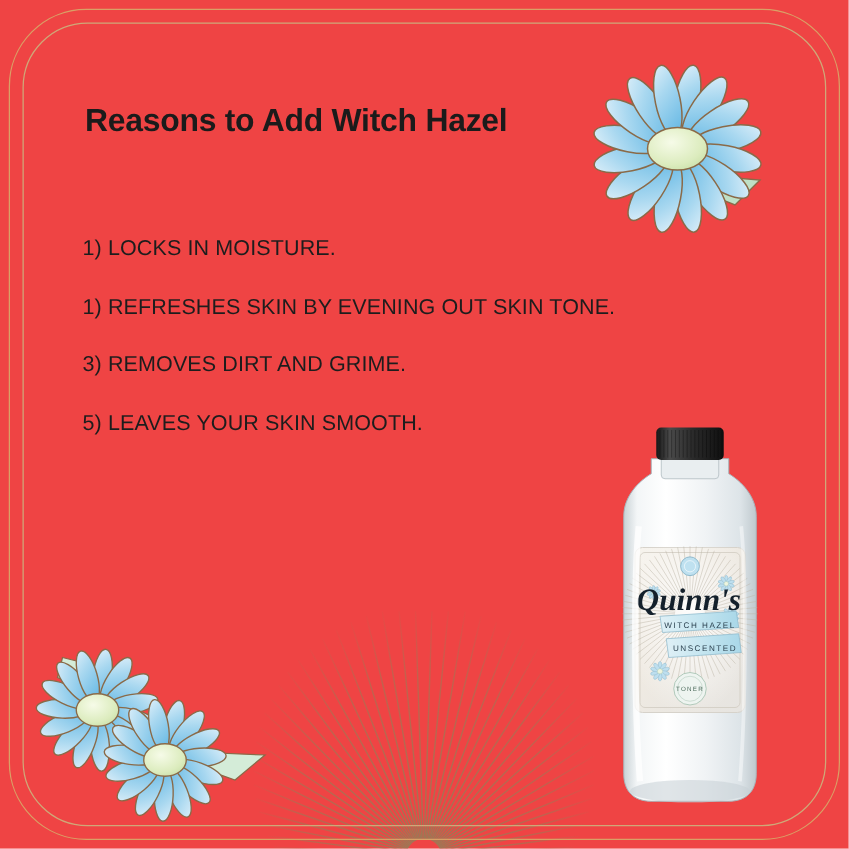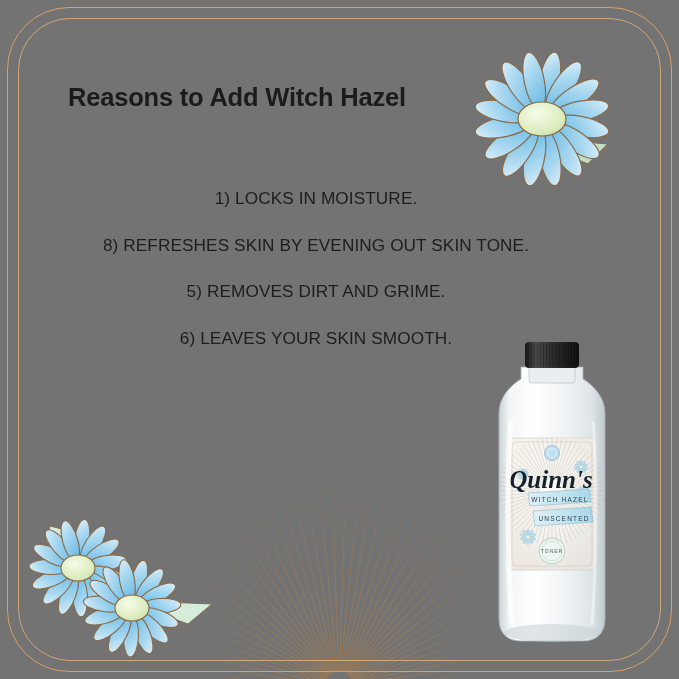--- a/index.html
+++ b/index.html
@@ -4,21 +4,21 @@
 <style>
   html, body {
     margin: 0;
     padding: 0;
     background: #ffffff;
   }
   #page {
     position: relative;
     width: 679px;
     height: 679px;
-    background: #737373;
+    background: #ef4444;
     overflow: hidden;
     font-family: "Liberation Sans", sans-serif;
   }
 
   
   .border-frame {
     position: absolute;
     border-style: solid;
     border-width: 1.4px;
     box-sizing: border-box;
@@ -57,21 +57,20 @@
     list-style: none;
     margin: 0;
     padding: 0;
   }
   .reason-item {
     font-size: 17.2px;
     color: #1d1d1d;
     letter-spacing: 0.1px;
     margin-bottom: 25.5px;
     white-space: nowrap;
-    text-align: center;
   }
 
   
   .sunburst {
     position: absolute;
     left: 0;
     bottom: 0;
     width: 679px;
     height: 190px;
     pointer-events: none;
@@ -175,23 +174,23 @@
 
   <div class="border-frame border-outer"></div>
   <div class="border-frame border-inner"></div>
 
   <h1 class="headline">
     <span>Reasons to Add Witch Hazel</span><br>
   </h1>
 
   <ul class="reasons-list">
     <li class="reason-item">1) LOCKS IN MOISTURE.</li>
-    <li class="reason-item">8) REFRESHES SKIN BY EVENING OUT SKIN TONE.</li>
-    <li class="reason-item">5) REMOVES DIRT AND GRIME.</li>
-    <li class="reason-item">6) LEAVES YOUR SKIN SMOOTH.</li>
+    <li class="reason-item">1) REFRESHES SKIN BY EVENING OUT SKIN TONE.</li>
+    <li class="reason-item">3) REMOVES DIRT AND GRIME.</li>
+    <li class="reason-item">5) LEAVES YOUR SKIN SMOOTH.</li>
   </ul>
 
   <svg class="flower-topright" viewBox="0 0 160 140">
     <defs>
       <linearGradient id="petalGrad" x1="0" y1="0" x2="0.3" y2="1">
         <stop offset="0%" stop-color="#e2f1fa"></stop>
         <stop offset="45%" stop-color="#a9d8f0"></stop>
         <stop offset="100%" stop-color="#6fbde6"></stop>
       </linearGradient>
       <radialGradient id="centerGrad" cx="0.4" cy="0.35" r="0.75">

